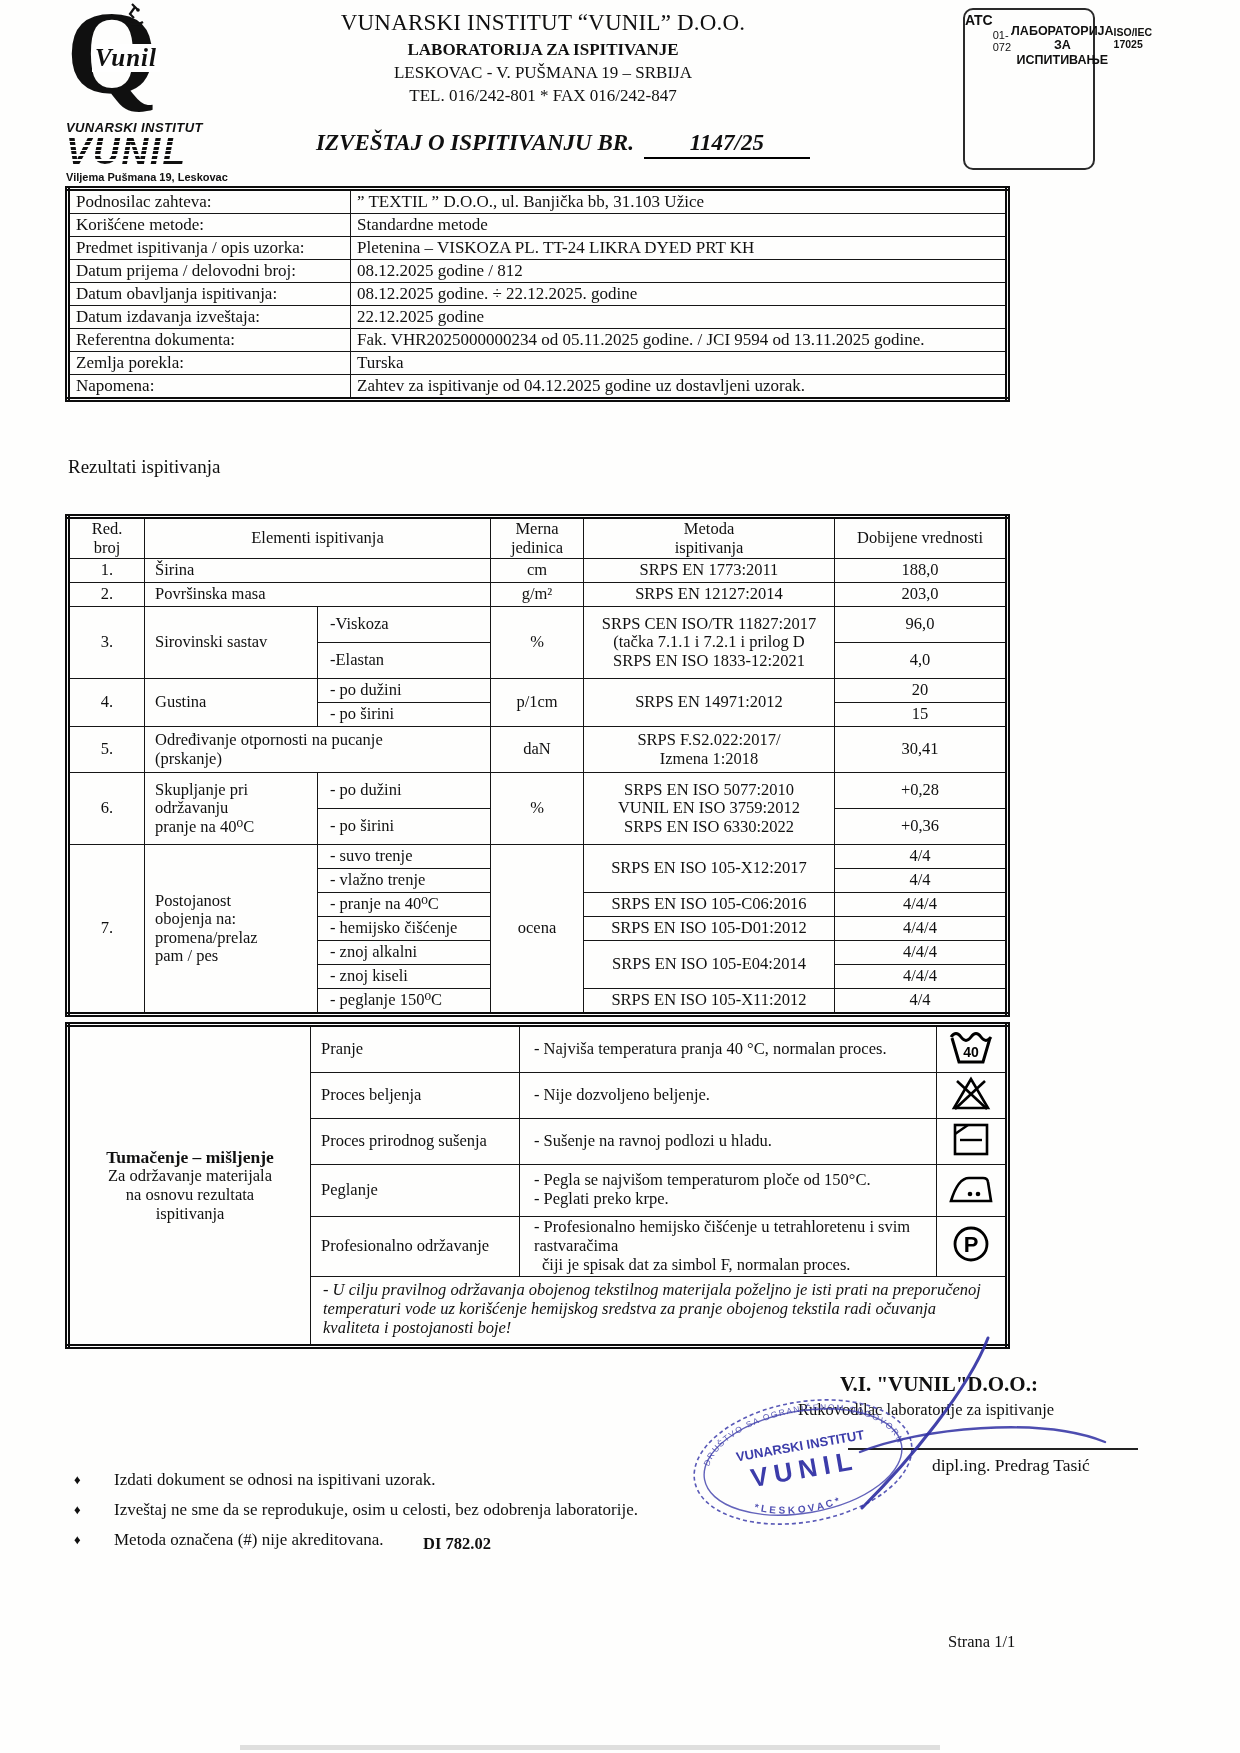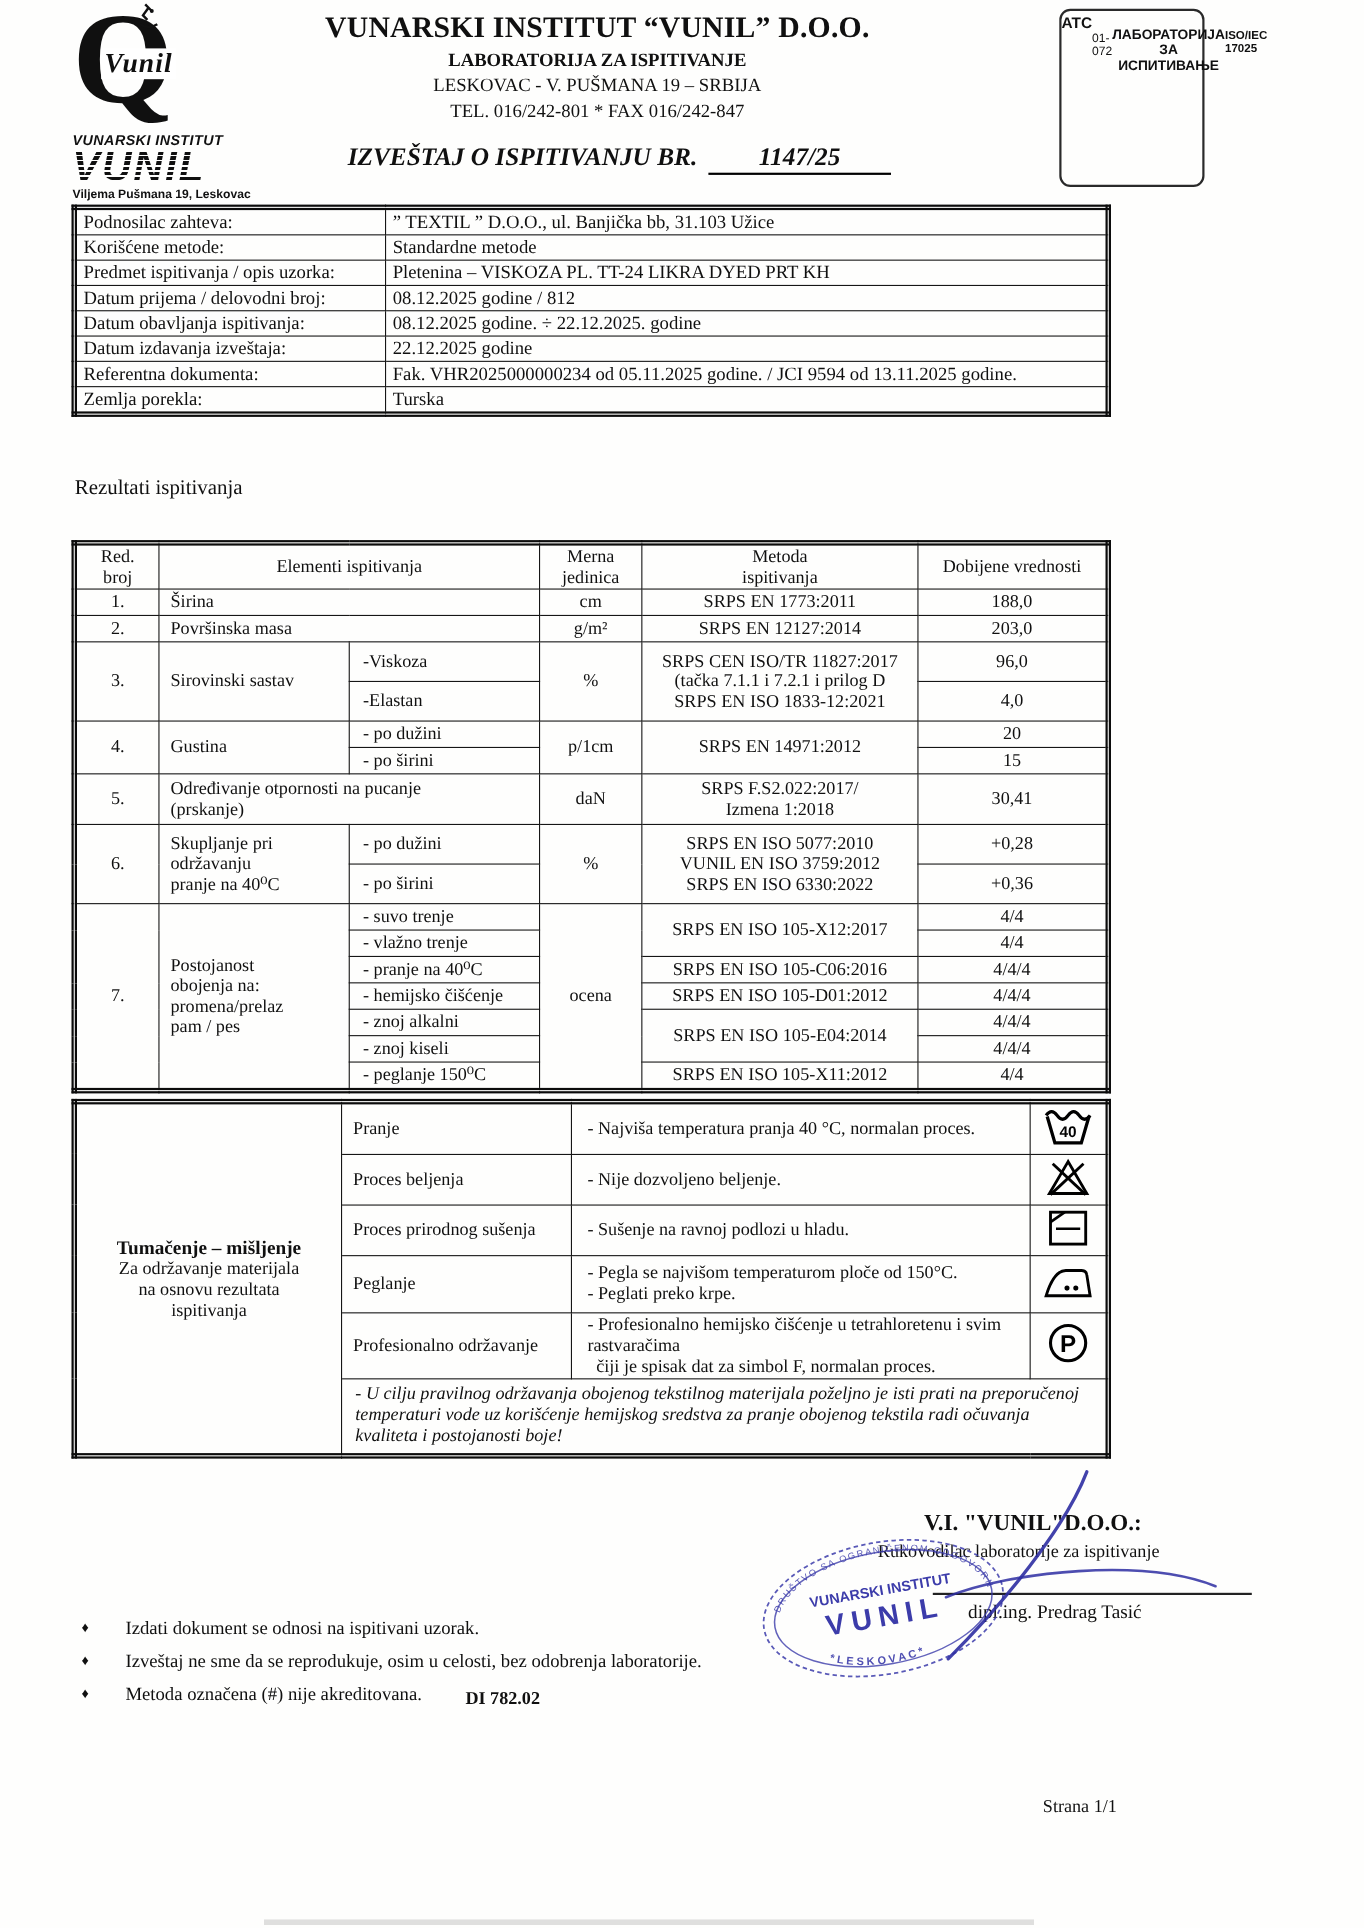--- a/index.html
+++ b/index.html
@@ -18,21 +18,21 @@
              font-style:italic;font-size:13px;letter-spacing:.4px;margin-top:4px;}
   .brand-wrap{position:relative;display:inline-block;margin-top:-2px;}
   .brand{font-style:italic;font-weight:bold;font-size:37px;letter-spacing:2px;
          font-family:"Liberation Sans","DejaVu Sans",sans-serif;line-height:1;}
   .brand-wrap::after{content:"";position:absolute;inset:0;
          background:repeating-linear-gradient(180deg,transparent 0 3px,#fefefd 3px 4.6px);}
   .logo-addr{font-family:"Liberation Sans","DejaVu Sans",sans-serif;font-size:11px;
              font-weight:bold;margin-top:1px;}
 
   .center-head{left:258px;top:10px;width:570px;text-align:center;}
-  .org-name{font-size:27px;font-weight:bold;letter-spacing:.2px;}
+  .org-name{font-size:23px;font-weight:normal;letter-spacing:.2px;}
   .lab-line{font-size:17px;font-weight:bold;margin-top:4px;}
   .addr-line,.tel-line{font-size:17px;margin-top:3px;}
   .report-line{left:258px;top:130px;width:610px;text-align:center;
                font-size:23px;font-weight:bold;font-style:italic;}
   .report-num{display:inline-block;min-width:150px;border-bottom:2.5px solid #000;
               padding:0 8px 1px 8px;margin-left:10px;}
 
   .atc{left:963px;top:8px;width:128px;height:158px;border:2px solid #2a2a2a;border-radius:10px;
        display:flex;flex-direction:row;
        font-family:"Liberation Sans","DejaVu Sans",sans-serif;}
@@ -70,21 +70,21 @@
   .care-name{width:192px;padding-left:10px !important;}
   .care-desc{padding-left:14px !important;}
   .care-sym{width:56px;text-align:center;text-decoration:underline;}
   .care-note{font-style:italic;font-size:16.5px;padding:4px 10px 6px 12px !important;}
   .r-care td{height:42px;}
 
   
   .sig-company{left:840px;top:1372px;width:300px;font-size:21px;font-weight:bold;}
   .sig-role{left:798px;top:1400px;width:340px;font-size:16.5px;}
   .sig-rule{left:848px;top:1448px;width:290px;border-top:2px solid #222;}
-  .sig-name{left:880px;top:1455px;font-size:17.5px;}
+  .sig-name{left:932px;top:1455px;font-size:17.5px;}
   .stamp{left:688px;top:1392px;}
   .sig-strokes{left:650px;top:1320px;pointer-events:none;}
 
   .foot-bullets{left:74px;top:1470px;width:640px;font-size:17px;}
   .foot-bullets .b{display:flex;margin-bottom:10px;}
   .foot-bullets .dia{width:40px;font-size:13px;padding-top:2px;}
   .doc-code{left:392px;top:1534px;width:130px;text-align:center;font-weight:bold;font-size:16.5px;}
   .page-num{left:948px;top:1632px;font-size:16.5px;}
   .scan-strip{left:240px;top:1745px;width:700px;height:5px;background:#c9c9c9;opacity:.6;}
 </style>
@@ -162,20 +162,24 @@
           <td class="info-label">Datum izdavanja izveštaja:</td>
           <td>22.12.2025 godine</td>
         </tr>
       <tr>
           <td class="info-label">Referentna dokumenta:</td>
           <td>Fak. VHR2025000000234 od 05.11.2025 godine.  /  JCI 9594 od 13.11.2025 godine.</td>
         </tr>
       <tr>
           <td class="info-label">Zemlja porekla:</td>
           <td>Turska</td>
+        </tr>
+      <tr>
+          <td class="info-label">Napomena:</td>
+          <td>Zahtev za ispitivanje od 04.12.2025 godine uz dostavljeni uzorak.</td>
         </tr>
     </tbody>
   </table>
 
   <div class="res-heading">Rezultati ispitivanja</div>
 
   <table class="doc-table res-table">
     <tbody>
       <tr class="hdr">
         <td class="c-num">

